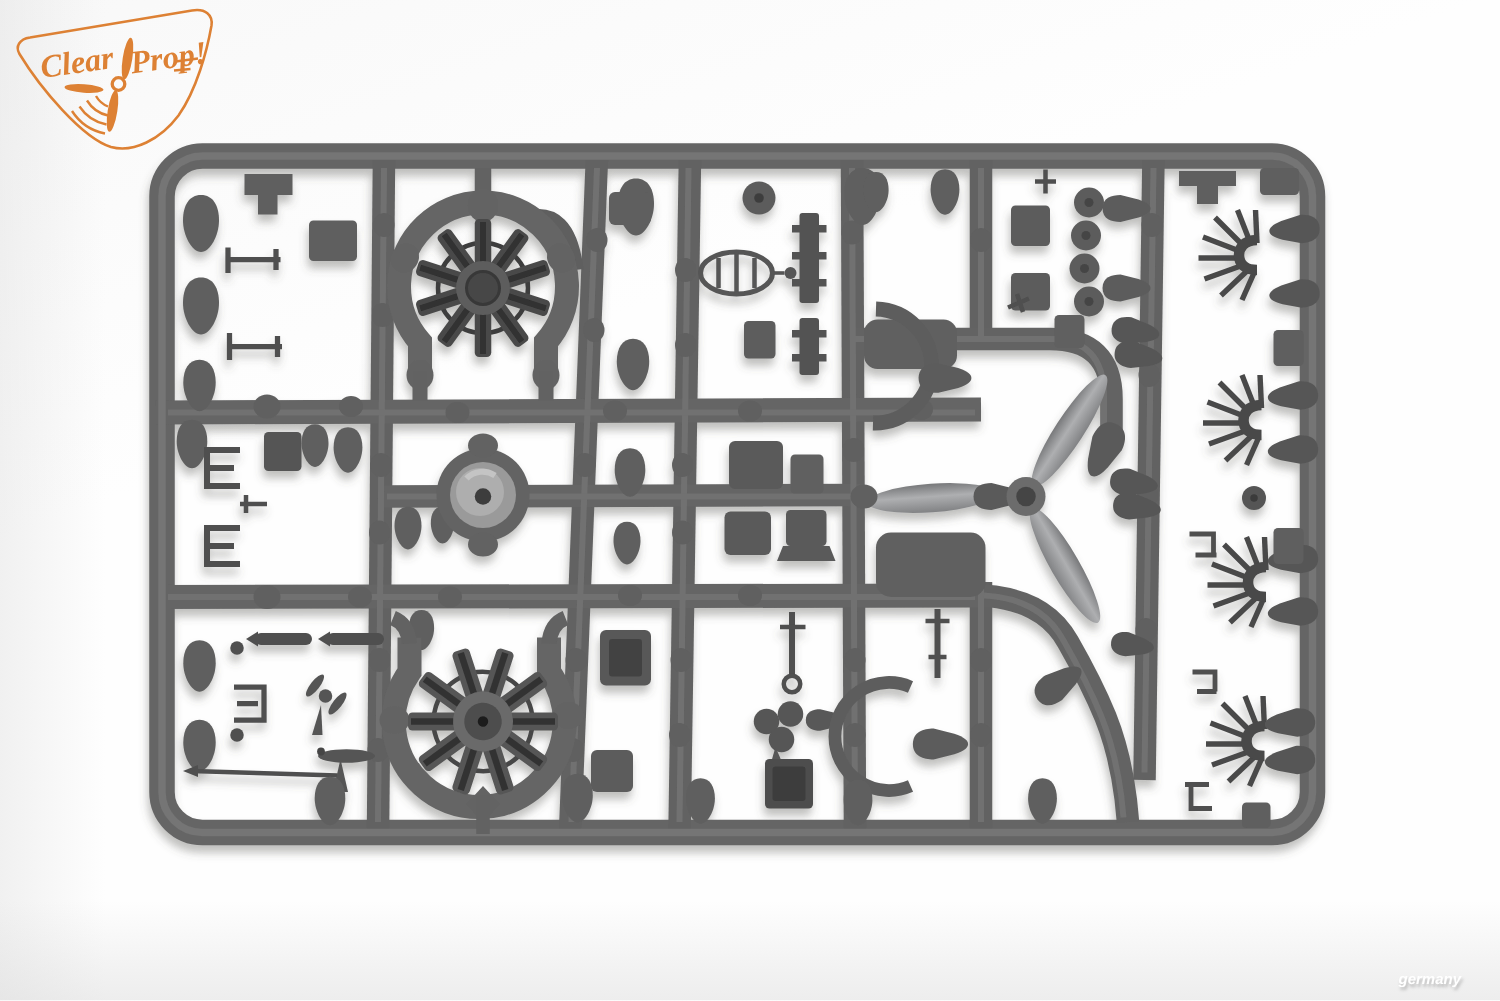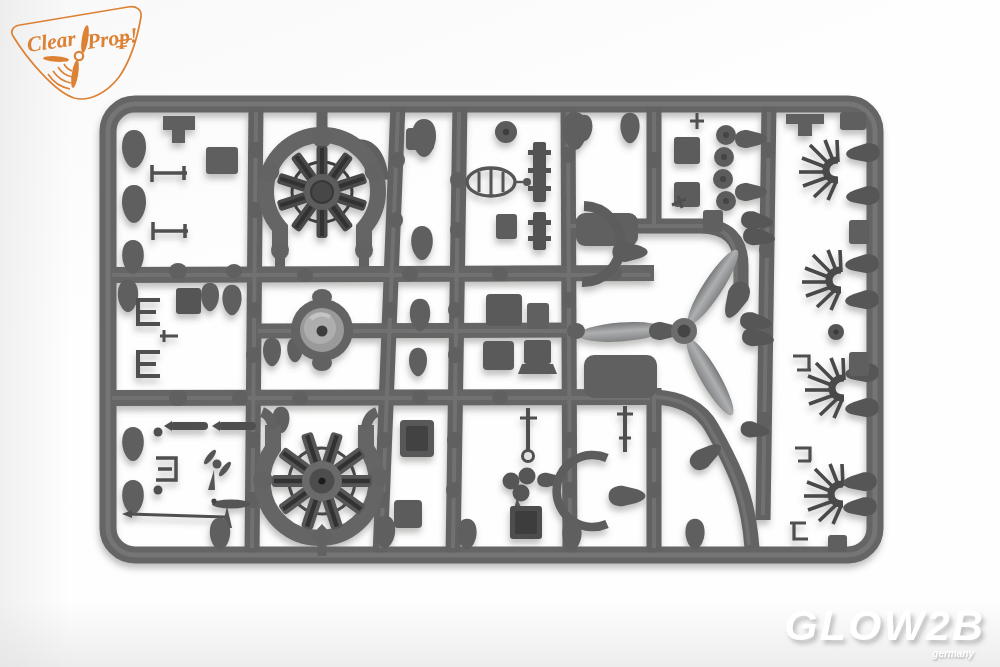--- a/index.html
+++ b/index.html
@@ -529,16 +529,15 @@
   <rect x="828" y="535" width="19" height="17" rx="3" fill="#5e5e5e"></rect>
 
   <path d="M697,113 v16 M690,121 h14" stroke="#4f4f4f" stroke-width="3" fill="none"></path>
 
   <path d="M672,205 l14,-6 M678,196 l4,12" stroke="#4f4f4f" stroke-width="3" fill="none"></path>
 </g>
 
 </svg>
 
 
-<div class="wm" style="right:15px;top:604px;font-size:43px;letter-spacing:2px;text-shadow:3px 4px 4px rgba(158,158,158,.62);">GLOW2B</div>
 
 <div class="wm" style="right:26px;top:649px;font-size:10px;text-shadow:1px 2px 2px rgba(158,158,158,.68);">germany</div>
 </div>
 
 </body></html>

